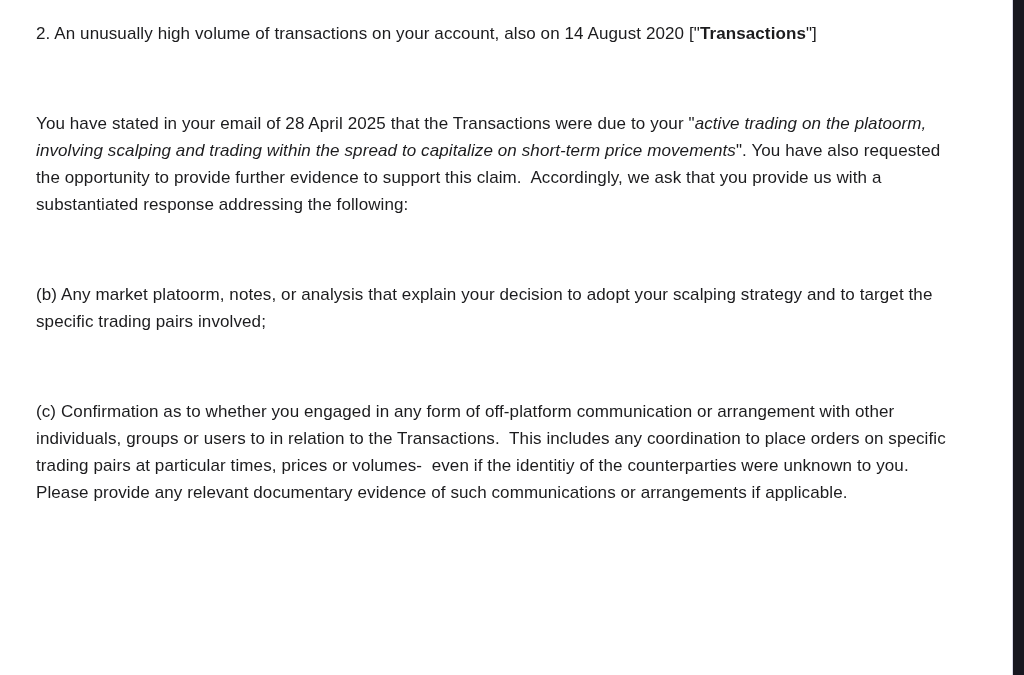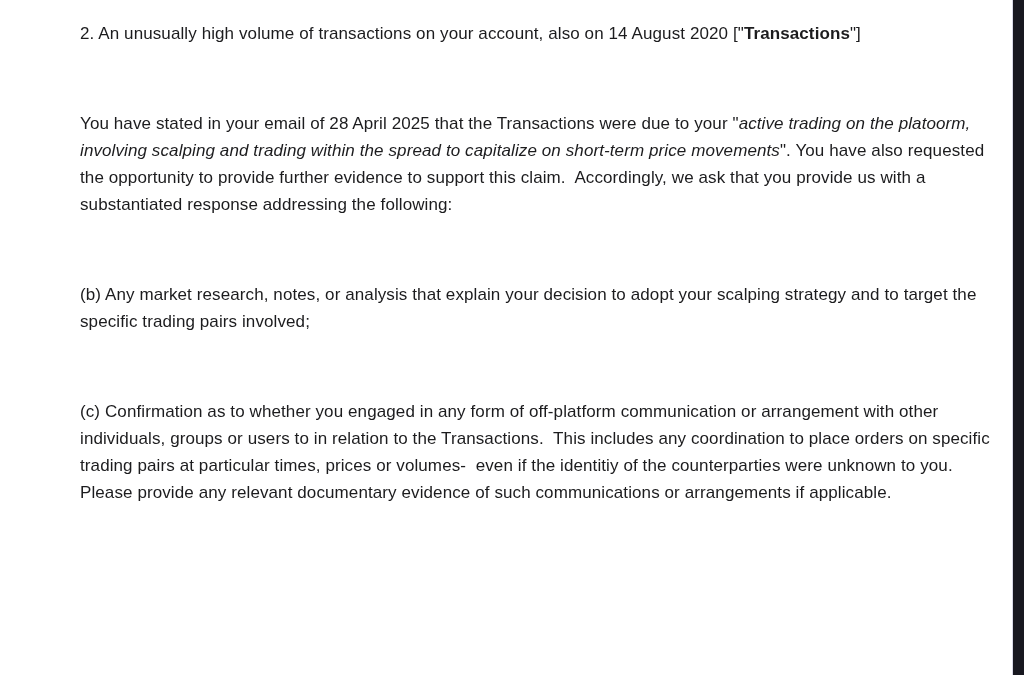--- a/index.html
+++ b/index.html
@@ -16,21 +16,20 @@
     background: var(--page-bg);
     overflow: hidden;
     position: relative;
     font-family: "Liberation Sans", "DejaVu Sans", sans-serif;
     color: var(--text-color);
   }
   .doc-viewer {
     position: absolute;
     inset: 0 12px 0 0;
     background: var(--page-bg);
-    padding-left: 44px;
   }
   .doc-content {
     padding: 20px 0 0 36px;
     width: 948px;
   }
   .doc-content p {
     margin: 0 0 63px 0;
     font-size: 17px;
     line-height: 27px;
     letter-spacing: 0.1px;
@@ -51,18 +50,18 @@
     border-left: 1.5px solid var(--strip-divider);
   }
 </style>
 </head>
 <body>
 
 <main class="doc-viewer">
   <div class="doc-content" id="doc-content">
       <p><span class="run-normal">2. An unusually high volume of transactions on your account, also on 14 August 2020 ["</span><span class="run-bold">Transactions</span><span class="run-normal">"]</span></p>
       <p><span class="run-normal">You have stated in your email of 28 April 2025 that the Transactions were due to your "</span><span class="run-italic">active trading on the platoorm, involving scalping and trading within the spread to capitalize on short-term price movements</span><span class="run-normal">". You have also requested the opportunity to provide further evidence to support this claim.  Accordingly, we ask that you provide us with a substantiated response addressing the following:</span></p>
-      <p><span class="run-normal">(b) Any market research, notes, or analysis that explain your decision to adopt your scalping strategy and to target the specific trading pairs involved;</span></p>
+      <p><span class="run-normal">(b) Any market platoorm, notes, or analysis that explain your decision to adopt your scalping strategy and to target the specific trading pairs involved;</span></p>
       <p><span class="run-normal">(c) Confirmation as to whether you engaged in any form of off-platform communication or arrangement with other individuals, groups or users to in relation to the Transactions.  This includes any coordination to place orders on specific trading pairs at particular times, prices or volumes-  even if the identitiy of the counterparties were unknown to you. Please provide any relevant documentary evidence of such communications or arrangements if applicable.</span></p>
     </div>
 </main>
 
 <div class="right-strip"></div>
 
 </body></html>

